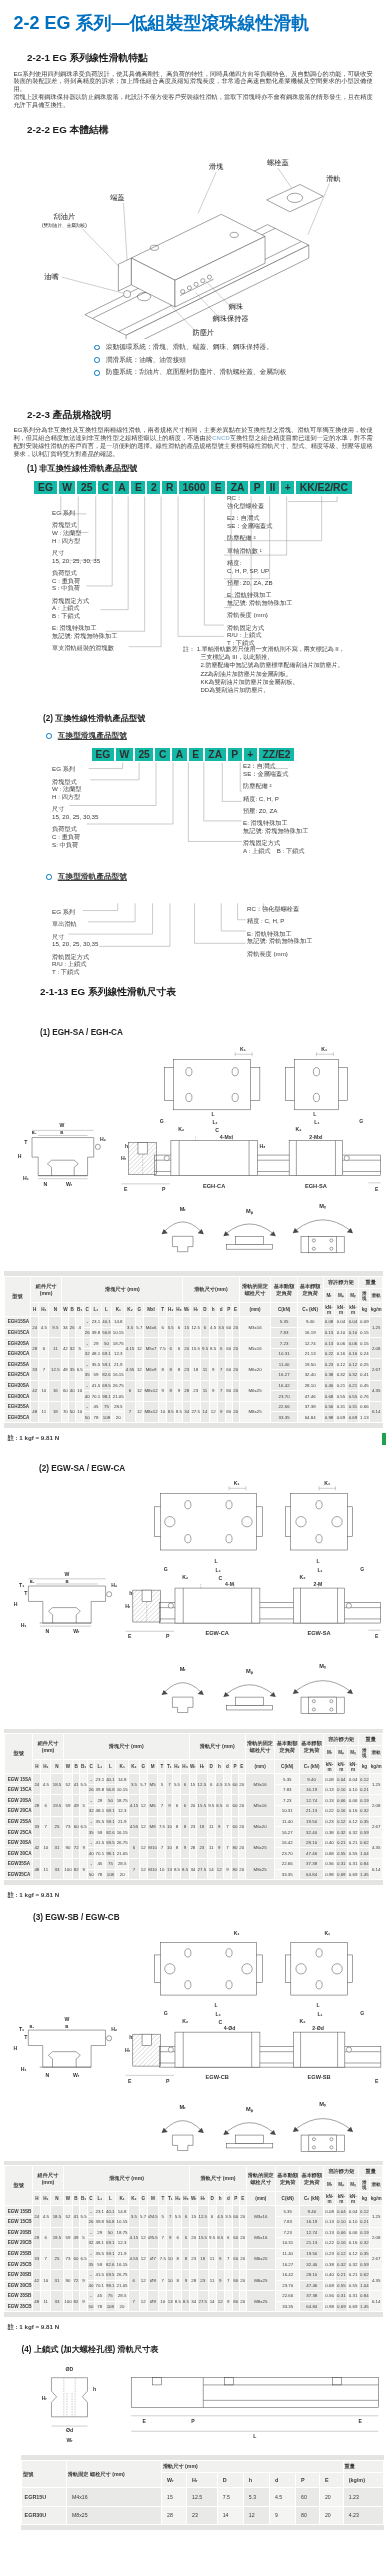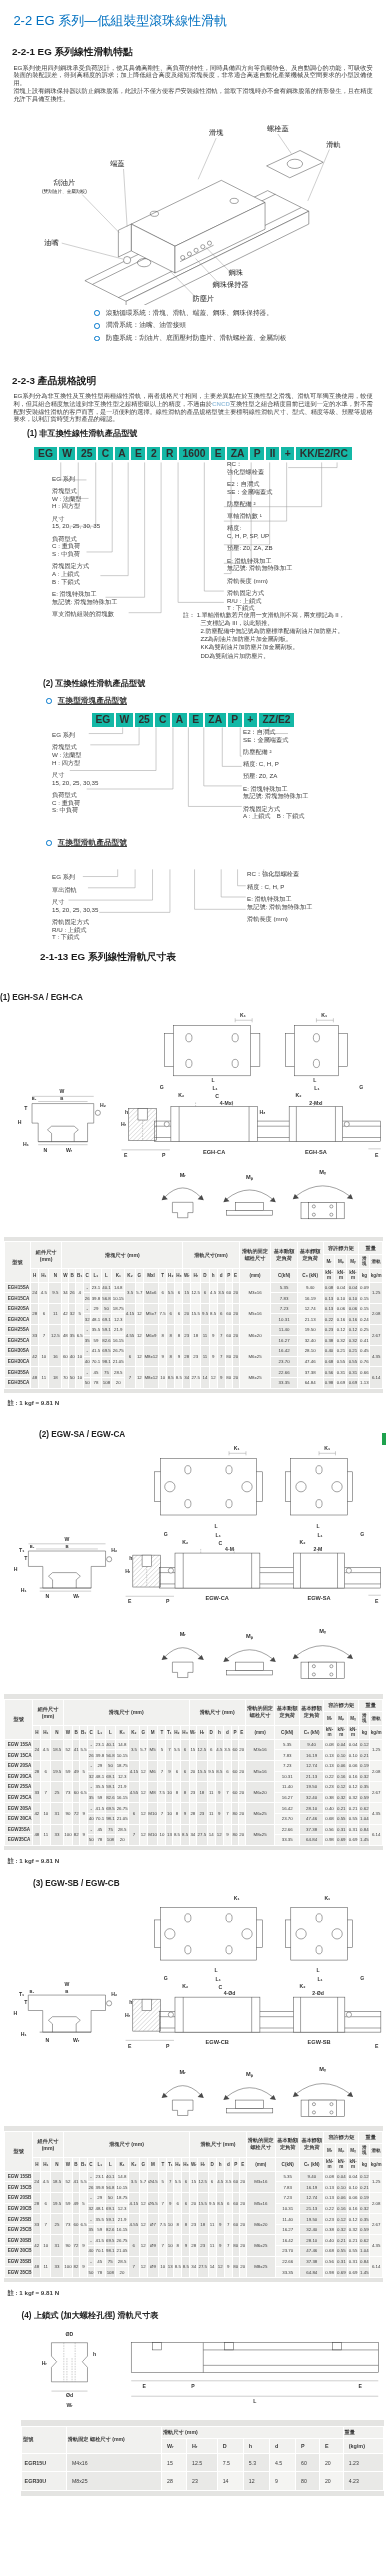--- a/index.html
+++ b/index.html
@@ -1,19 +1,19 @@
 <!DOCTYPE html>
 <html style="font-size:8.2px"><head>
 <meta charset="utf-8">
 <style>
   html,body{margin:0;padding:0;background:#fff;}
   body{font-family:"Liberation Sans","DejaVu Sans",sans-serif;color:#3c3c3c;}
   .page{position:relative;width:386px;height:2841px;overflow:hidden;background:#fff;}
-  h1.title{color:#0070c0;font-size:13px;line-height:1.2;margin:0;padding:13.4px 0 0 13.4px;font-weight:normal;}
-  h2.sec{font-size:9.8px;color:#1b1b1b;margin:0;padding-left:12px;font-weight:bold;}
+  h1.title{color:#0070c0;font-size:18px;line-height:1.2;margin:0;padding:13.4px 0 0 13.4px;font-weight:bold;}
+  h2.sec{font-size:9.8px;color:#1b1b1b;margin:0;padding-left:27px;font-weight:bold;}
   h3.sub{font-size:8.2px;color:#222;margin:0;font-weight:bold;}
   p.body{font-size:6.2px;line-height:7.8px;margin:4.1px 13.4px 0 13.4px;text-align:justify;}
   .brand{color:#9cc3de;font-weight:bold;}
   .bullets{margin:4.1px 0 0 94px;}
   .bullet{display:flex;align-items:center;font-size:6.7px;margin-bottom:3.6px;color:#3c3c3c;}
   .odot{width:3.6px;height:3.6px;border:1.5px solid #0077cc;border-radius:50%;margin-right:6.2px;flex:none;}
   .bullhead{display:flex;align-items:center;margin-left:46px;}
   .bullhead .u{font-size:7.7px;font-weight:bold;text-decoration:underline;}
   .codewrap{position:relative;}
   .codebar{position:absolute;top:0;left:0;right:0;text-align:center;white-space:nowrap;}
@@ -52,20 +52,21 @@
 <body>
 
 <div class="page">
 
   <h1 class="title">2-2  EG 系列—低組裝型滾珠線性滑軌</h1>
 
   <h2 class="sec" style="margin-top:17.5px">2-2-1 EG 系列線性滑軌特點</h2>
   <p class="body">EG系列使用四列鋼珠承受負荷設計，使其具備高剛性、高負荷的特性，同時具備四方向等負載特色、及自動調心的功能，可吸收安裝面的裝配誤差，得到高精度的訴求；加上降低組合高度及縮短滑塊長度，非常適合高速自動化產業機械及空間要求的小型設備使用。</p>
   <p class="body" style="margin-top:0">滑塊上設有鋼珠保持器以防止鋼珠脫落，此設計不僅方便客戶安裝線性滑軌，當取下滑塊時亦不會有鋼珠脫落的情形發生，且在精度允許下具備互換性。</p>
 
+  <h2 class="sec" style="margin-top:15.5px">2-2-2 EG 本體結構</h2>
 
   <svg class="draw" width="386" height="202" viewBox="0 0 750 392">
     <defs>
       <pattern id="hz" width="6" height="6" patternUnits="userSpaceOnUse" patternTransform="rotate(45)">
         <line x1="0" y1="0" x2="0" y2="6" stroke="#999" stroke-width="1"></line>
       </pattern>
     </defs>
     <g>
       <polygon class="lnw" points="165,345 520,170 600,210 245,385"></polygon>
       <polygon class="lnw" points="245,385 600,210 600,235 245,410"></polygon>
@@ -344,21 +345,21 @@
           <div>無記號: 滑軌無特殊加工</div>
         </div>
       <div class="grp">
           <div>滑軌長度 (mm)</div>
         </div>
     </div>
   </div>
 
   <h2 class="sec" style="padding-left:40px;margin-top:13.4px">2-1-13 EG 系列線性滑軌尺寸表</h2>
 
-  <h3 class="sub" style="margin-top:29px">(1) EGH-SA / EGH-CA</h3>
+  <h3 class="sub" style="padding-left:40px;margin-top:29px">(1) EGH-SA / EGH-CA</h3>
 
   <svg class="draw" width="386" height="216" viewBox="0 0 750 420" style="margin-top:8.2px">
     <g>
       <rect class="ln" x="320" y="44" width="185" height="64"></rect>
       <rect class="lnw" x="337" y="28" width="150" height="98"></rect>
       <ellipse class="ln" cx="367" cy="52" rx="6" ry="8"></ellipse>
         <ellipse class="ln" cx="457" cy="52" rx="6" ry="8"></ellipse>
       <ellipse class="ln" cx="367" cy="102" rx="6" ry="8"></ellipse>
         <ellipse class="ln" cx="457" cy="102" rx="6" ry="8"></ellipse>
       <line class="lde" x1="457" y1="22" x2="457" y2="14"></line>

